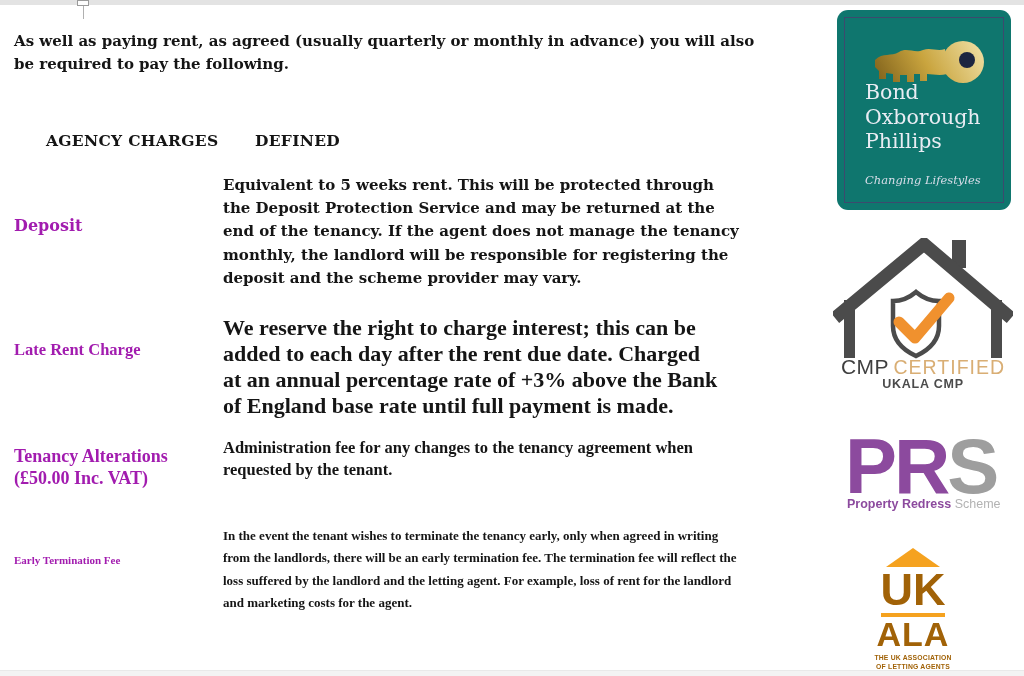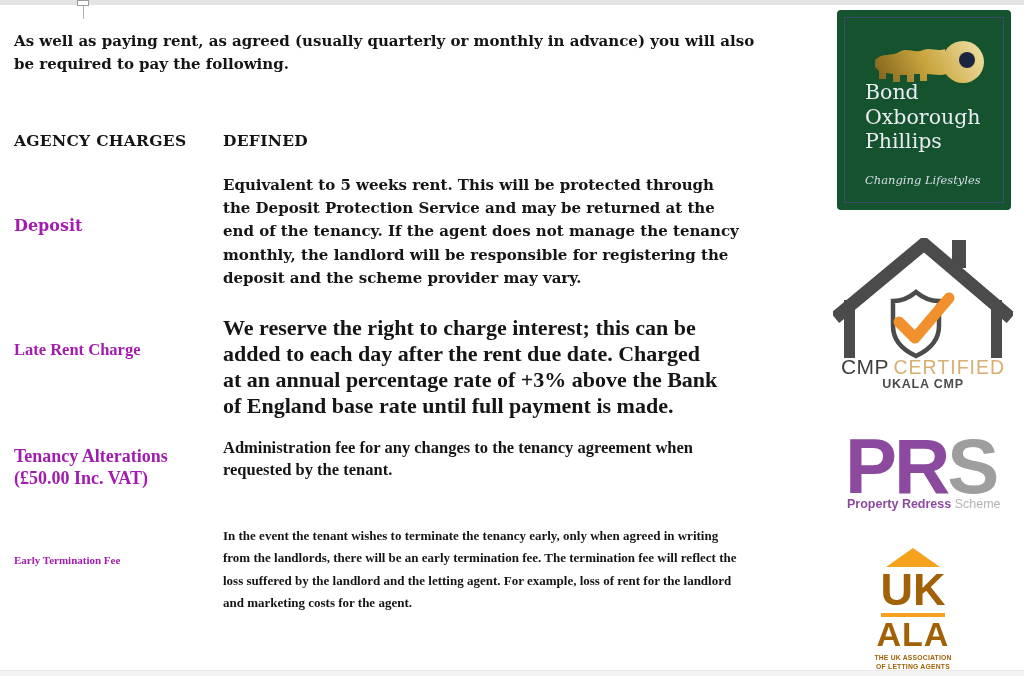--- a/index.html
+++ b/index.html
@@ -10,35 +10,35 @@
   
   .top-bar{left:0;top:0;width:1024px;height:5px;background:#e3e3e3;}
   .bottom-bar{left:0;top:670px;width:1024px;height:6px;background:#f3f3f3;border-top:1px solid #e9e9e9;box-sizing:border-box;}
   .cm-box{left:77px;top:0;width:12px;height:6px;border:1px solid #9a9a9a;background:#fdfdfd;box-sizing:border-box;}
   .cm-line{left:83px;top:6px;width:1px;height:13px;background:#b0b0b0;}
 
   
   .palatino{font-family:"DejaVu Serif",serif;}
   .times{font-family:"Liberation Serif",serif;}
   .intro{left:14px;top:30px;width:745px;font-weight:bold;font-size:15px;line-height:23px;}
-  .col-h{top:131px;font-weight:bold;font-size:15.5px;letter-spacing:0.3px;}
+  .col-h{top:131px;font-weight:bold;font-size:15.5px;letter-spacing:0.3px;margin-left:32px;}
   .ch1{left:14px;} .ch2{left:223px;}
   .lbl{font-weight:bold;color:#a21caf;}
   .para{font-weight:bold;color:#151515;}
   .r0-lbl{left:14px;top:216px;font-size:16px;}
   .r0-para{left:223px;top:174px;width:520px;font-size:15px;line-height:23.2px;}
   .r1-lbl{left:14px;top:340px;font-size:16.5px;}
   .r1-para{left:223px;top:315px;width:500px;font-size:22px;line-height:26px;}
   .r2-lbl{left:14px;top:446px;width:186px;font-size:18px;line-height:21.5px;}
   .r2-para{left:223px;top:437px;width:480px;font-size:16.5px;line-height:21.6px;}
   .r3-lbl{left:14px;top:554px;font-size:11px;}
   .r3-para{left:223px;top:525px;width:515px;font-size:13px;line-height:22.4px;}
 
   
-  .bond{left:837px;top:10px;width:174px;height:200px;background:#14532d;border-radius:4px;}
+  .bond{left:837px;top:10px;width:174px;height:200px;background:#0f766e;border-radius:11px;}
   .bond-border{position:absolute;left:7px;top:7px;right:7px;bottom:7px;border:1px solid #3c4a6e;}
   .bond-key{position:absolute;left:34px;top:26px;width:120px;height:58px;}
   .bond-name{position:absolute;left:28px;top:70px;font-family:"DejaVu Serif",serif;
              font-size:20.5px;line-height:24.5px;color:#e9ecf3;font-weight:400;}
   .bond-tagline{position:absolute;left:28px;top:163px;font-family:"DejaVu Serif",serif;
                 font-style:italic;font-size:11.5px;color:#d8dde9;}
 
   
   .cmp-svg{left:833px;top:238px;width:180px;height:122px;}
   .cmp-title{left:833px;top:355px;width:180px;text-align:center;font-family:"Liberation Sans",sans-serif;white-space:nowrap;}

